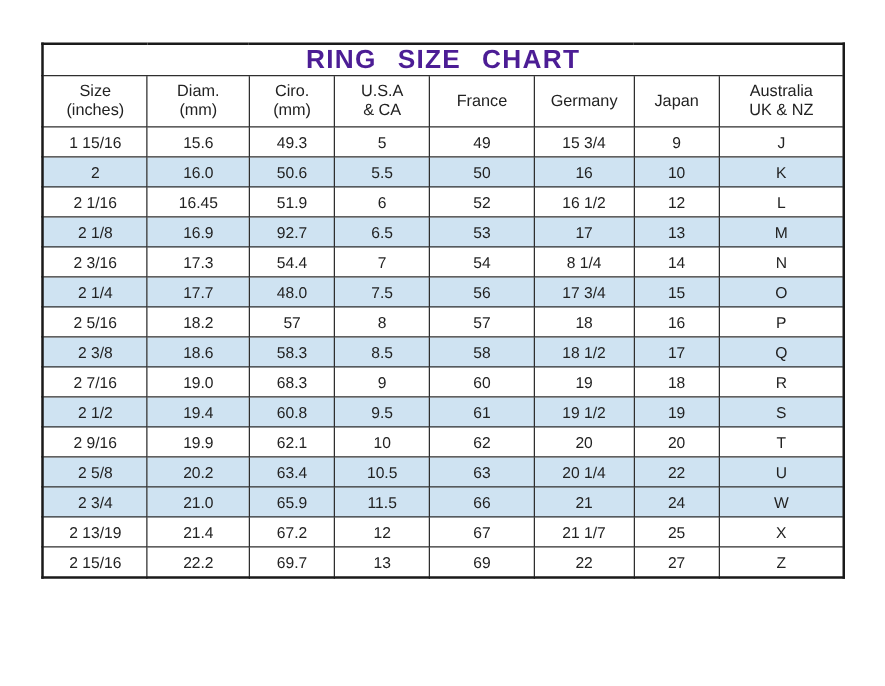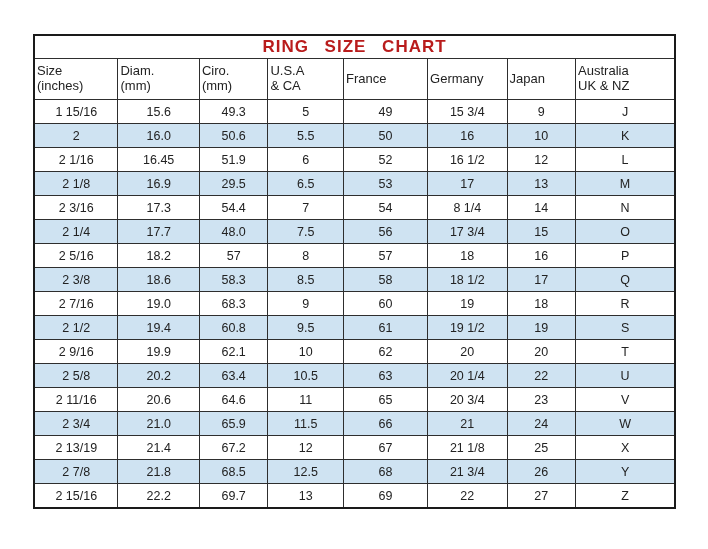--- a/index.html
+++ b/index.html
@@ -25,35 +25,35 @@
     background: #ffffff;
   }
   table.ring-table, table.ring-table th, table.ring-table td {
     border: 1px solid #2e2e2e;
   }
   table.ring-table {
     border: 2px solid #1a1a1a;
   }
   tr.title-row th {
     height: 22px;
-    font-size: 17px;
+    font-size: 21px;
     font-weight: bold;
-    color: #b91c1c;
+    color: #4c1d95;
     letter-spacing: 1px;
     word-spacing: 10px;
     vertical-align: middle;
     background: #ffffff;
     padding: 0;
   }
   tr.header-row th {
     height: 40px;
     font-size: 13px;
     font-weight: normal;
     color: #222222;
-    text-align: left;
+    text-align: center;
     vertical-align: middle;
     line-height: 1.15;
     background: #ffffff;
     padding: 0 2px;
   }
   tbody td {
     height: 23px;
     font-size: 12.5px;
     color: #222222;
     text-align: center;
@@ -151,21 +151,21 @@
           <td>51.9</td>
           <td>6</td>
           <td>52</td>
           <td>16 1/2</td>
           <td>12</td>
           <td>L</td>
         </tr>
         <tr class="shaded">
           <td>2 1/8</td>
           <td>16.9</td>
-          <td>29.5</td>
+          <td>92.7</td>
           <td>6.5</td>
           <td>53</td>
           <td>17</td>
           <td>13</td>
           <td>M</td>
         </tr>
         <tr>
           <td>2 3/16</td>
           <td>17.3</td>
           <td>54.4</td>
@@ -238,59 +238,39 @@
         <tr class="shaded">
           <td>2 5/8</td>
           <td>20.2</td>
           <td>63.4</td>
           <td>10.5</td>
           <td>63</td>
           <td>20 1/4</td>
           <td>22</td>
           <td>U</td>
         </tr>
-        <tr>
-          <td>2 11/16</td>
-          <td>20.6</td>
-          <td>64.6</td>
-          <td>11</td>
-          <td>65</td>
-          <td>20 3/4</td>
-          <td>23</td>
-          <td>V</td>
-        </tr>
         <tr class="shaded">
           <td>2 3/4</td>
           <td>21.0</td>
           <td>65.9</td>
           <td>11.5</td>
           <td>66</td>
           <td>21</td>
           <td>24</td>
           <td>W</td>
         </tr>
         <tr>
           <td>2 13/19</td>
           <td>21.4</td>
           <td>67.2</td>
           <td>12</td>
           <td>67</td>
-          <td>21 1/8</td>
+          <td>21 1/7</td>
           <td>25</td>
           <td>X</td>
-        </tr>
-        <tr class="shaded">
-          <td>2 7/8</td>
-          <td>21.8</td>
-          <td>68.5</td>
-          <td>12.5</td>
-          <td>68</td>
-          <td>21 3/4</td>
-          <td>26</td>
-          <td>Y</td>
         </tr>
         <tr>
           <td>2 15/16</td>
           <td>22.2</td>
           <td>69.7</td>
           <td>13</td>
           <td>69</td>
           <td>22</td>
           <td>27</td>
           <td>Z</td>

